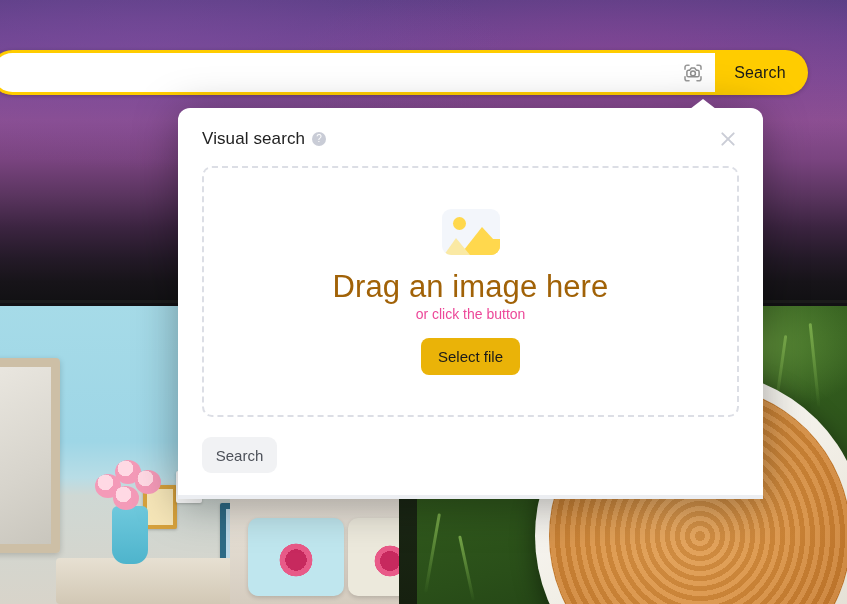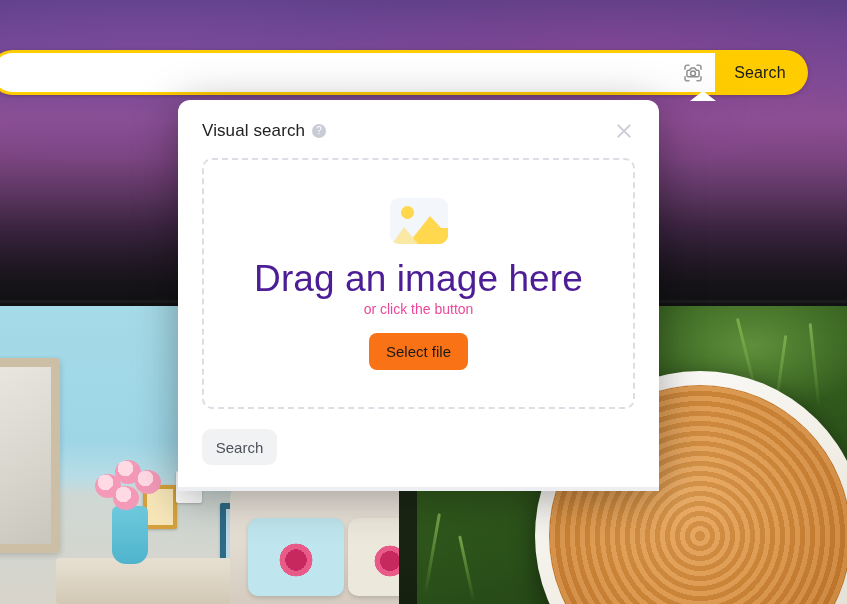--- a/index.html
+++ b/index.html
@@ -209,22 +209,22 @@
     font-size: 16px;
     font-family: "Liberation Sans", sans-serif;
     color: #1a1a1a;
     cursor: pointer;
     letter-spacing: 0.1px;
   }
 
   
   .popup {
     position: absolute;
-    left: 178px; top: 100px;
-    width: 481px;
+    left: 178px; top: 108px;
+    width: 585px;
     z-index: 8;
     filter: drop-shadow(0 6px 22px rgba(0,0,0,0.34));
   }
   .popup-arrow {
     position: absolute;
     left: 512px; top: -9px;
     width: 0; height: 0;
     border-left: 13px solid transparent;
     border-right: 13px solid transparent;
     border-bottom: 10px solid #ffffff;
@@ -311,32 +311,32 @@
     background: #ffd84d;
   }
   .img-icon .hill-front {
     position: absolute; left: 2px; bottom: 0;
     width: 0; height: 0;
     border-left: 12px solid transparent;
     border-right: 14px solid transparent;
     border-bottom: 17px solid #fae9a4;
   }
   .drop-title {
-    font-size: 37px;
-    color: #4c1d95;
+    font-size: 31px;
+    color: #a16207;
     letter-spacing: 0.1px;
     margin-bottom: 1px;
   }
   .drop-sub {
     font-size: 14px;
     color: #ec4899;
     margin-bottom: 16px;
   }
   .select-file-btn {
-    background: #f97316;
+    background: #eab308;
     border: none;
     border-radius: 8px;
     padding: 10px 17px;
     font-size: 15px;
     font-family: "Liberation Sans", sans-serif;
     color: #1a1a1a;
     cursor: pointer;
     text-align: right;
   }
 

